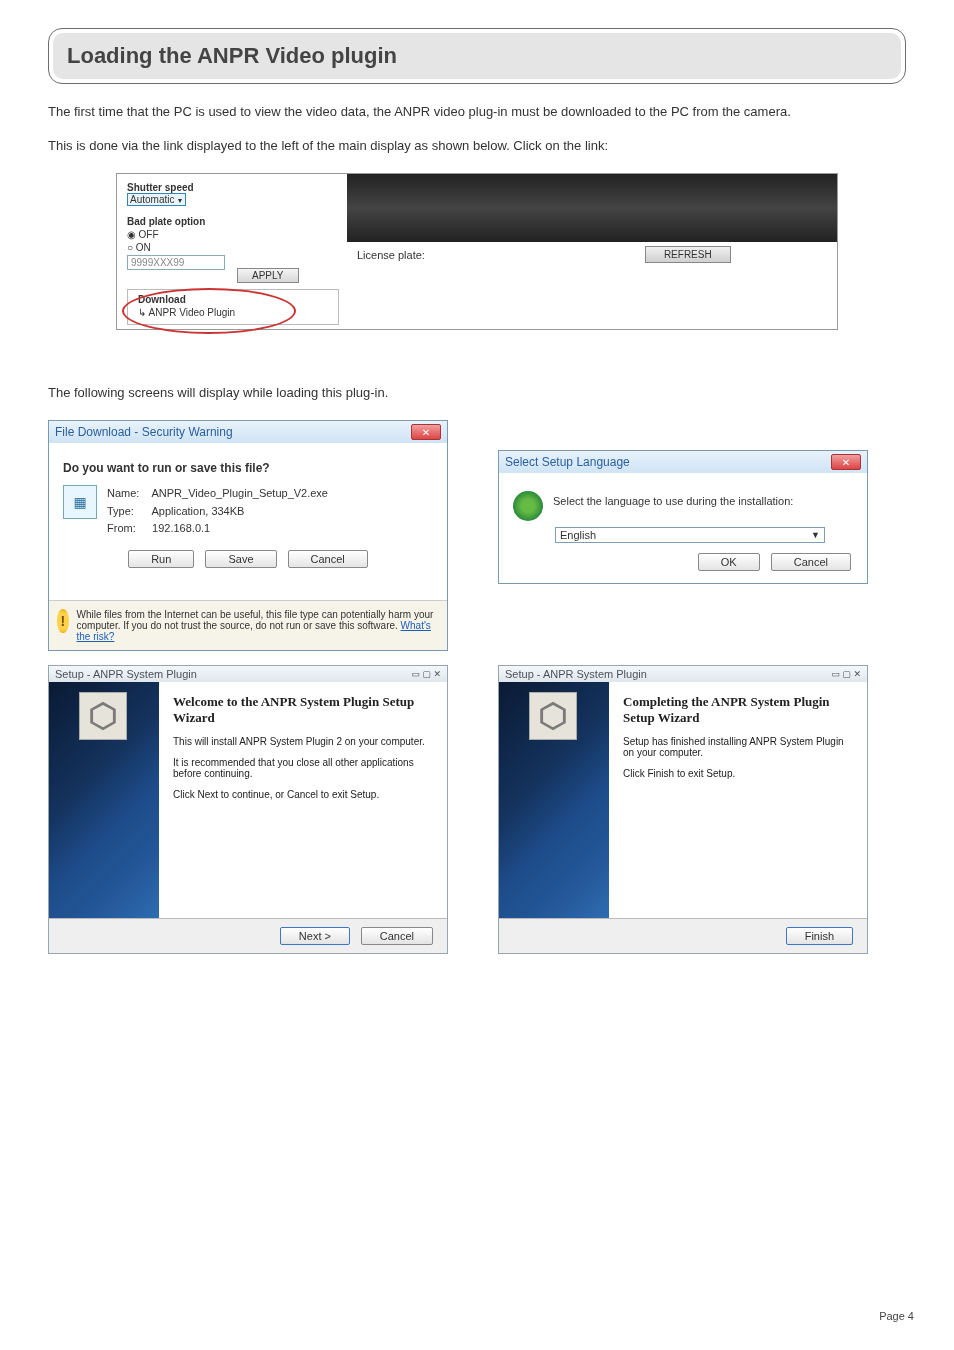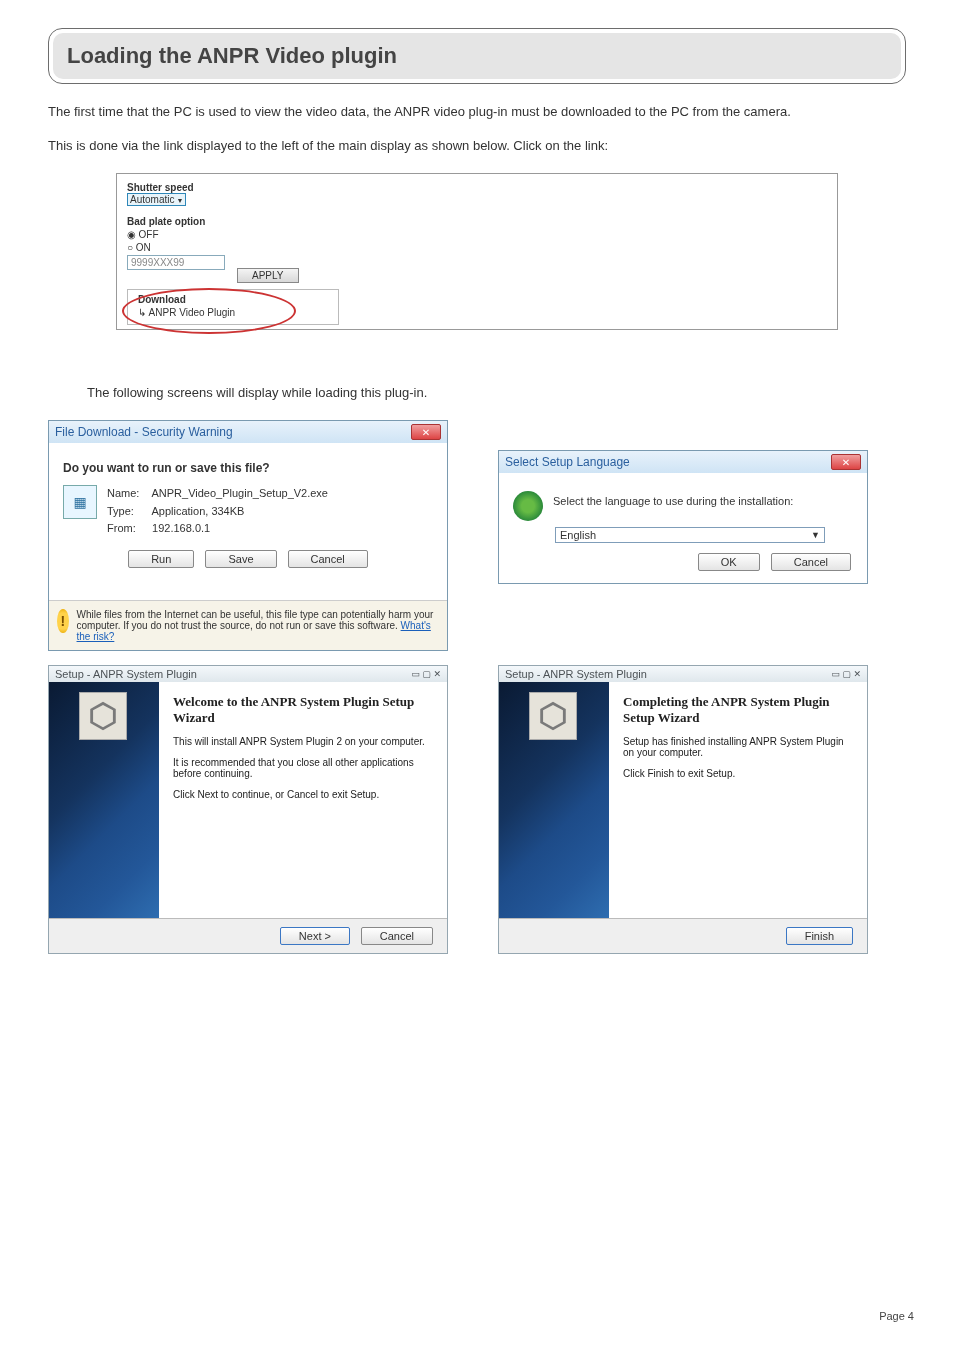--- a/index.html
+++ b/index.html
@@ -116,21 +116,20 @@
     top:-2px;
     width:170px;
     height:42px;
     border:2px solid #c33;
     border-radius:50%;
     pointer-events:none;
   }
   .section-gap {
     margin-top: 55px;
     font-size:13px;
-    margin-left:39px;
   }
   
   .dialog-grid {
     display:grid;
     grid-template-columns: 400px 370px;
     column-gap: 50px;
     row-gap: 14px;
     margin-top: 20px;
     align-items:start;
   }
@@ -304,20 +303,27 @@
       <div class="radio-row">◉ <span>OFF</span></div>
       <div class="radio-row">○ <span>ON</span></div>
       <div class="plate-input">9999XXX99</div>
       <div><span class="apply-btn">APPLY</span></div>
       <div class="download-box">
         <div class="lbl-bold">Download</div>
         <div style="font-size:10px;margin-top:2px;">↳ <span>ANPR Video Plugin</span></div>
         <div class="ellipse"></div>
       </div>
     </div>
+    <div class="embed1-right">
+      <div class="video-strip"></div>
+      <div class="license-line">
+        <span>License plate:</span>
+        <span class="refresh-btn">REFRESH</span>
+      </div>
+    </div>
   </div>
 
   <div class="section-gap">The following screens will display while loading this plug-in.</div>
 
   <div class="dialog-grid">
 
     <div class="win">
       <div class="titlebar">
         <span>File Download - Security Warning</span>
         <span class="close-x">✕</span>

